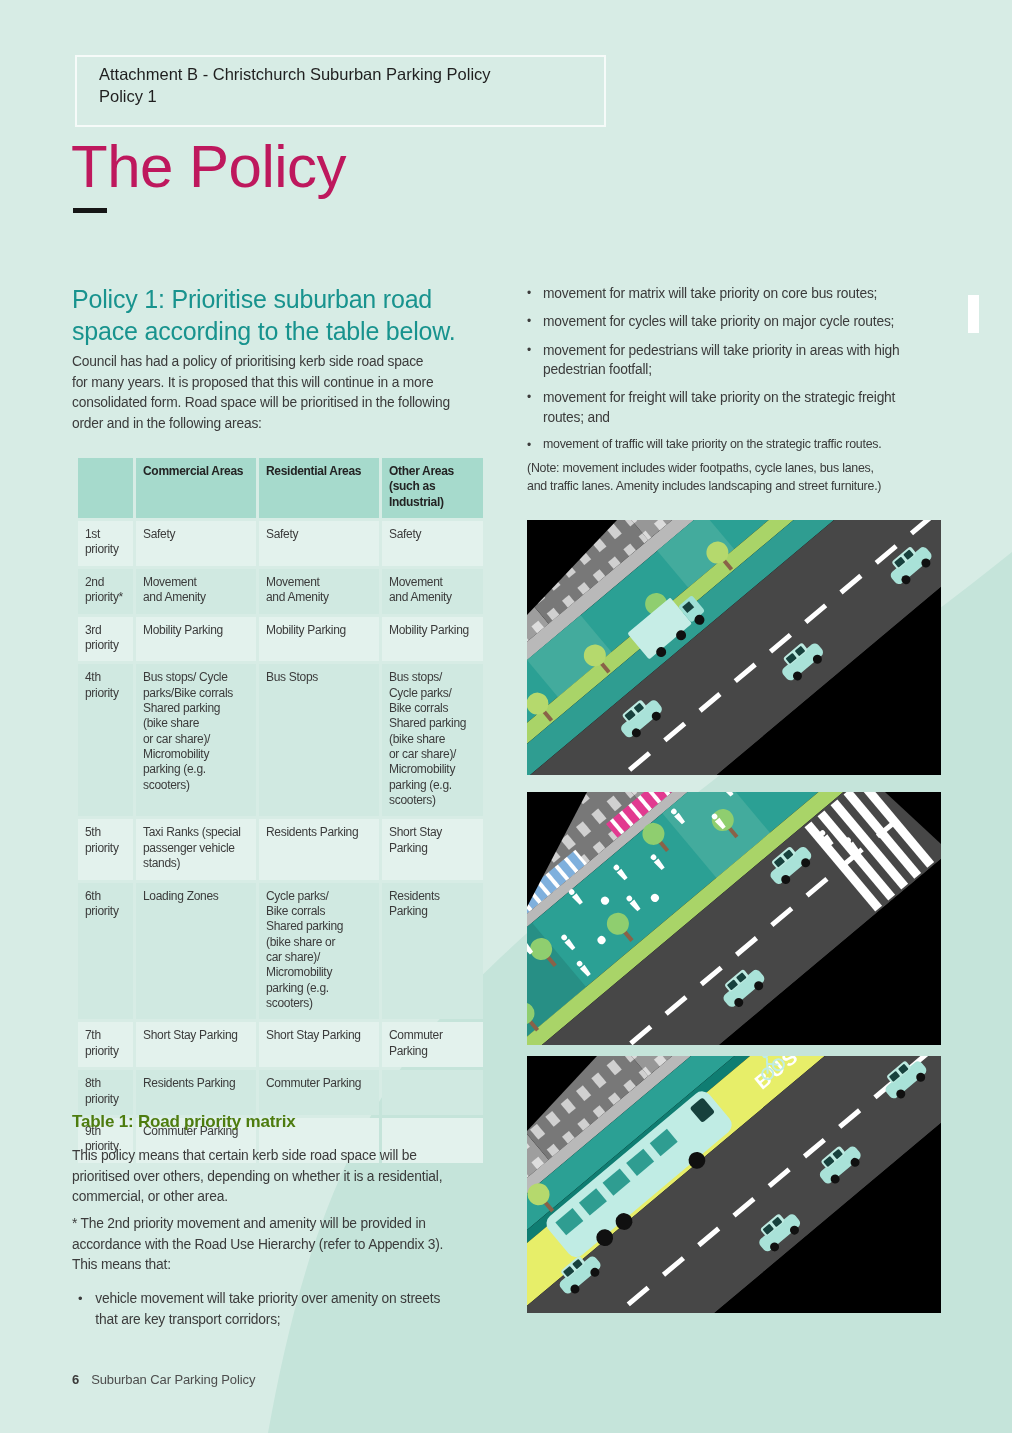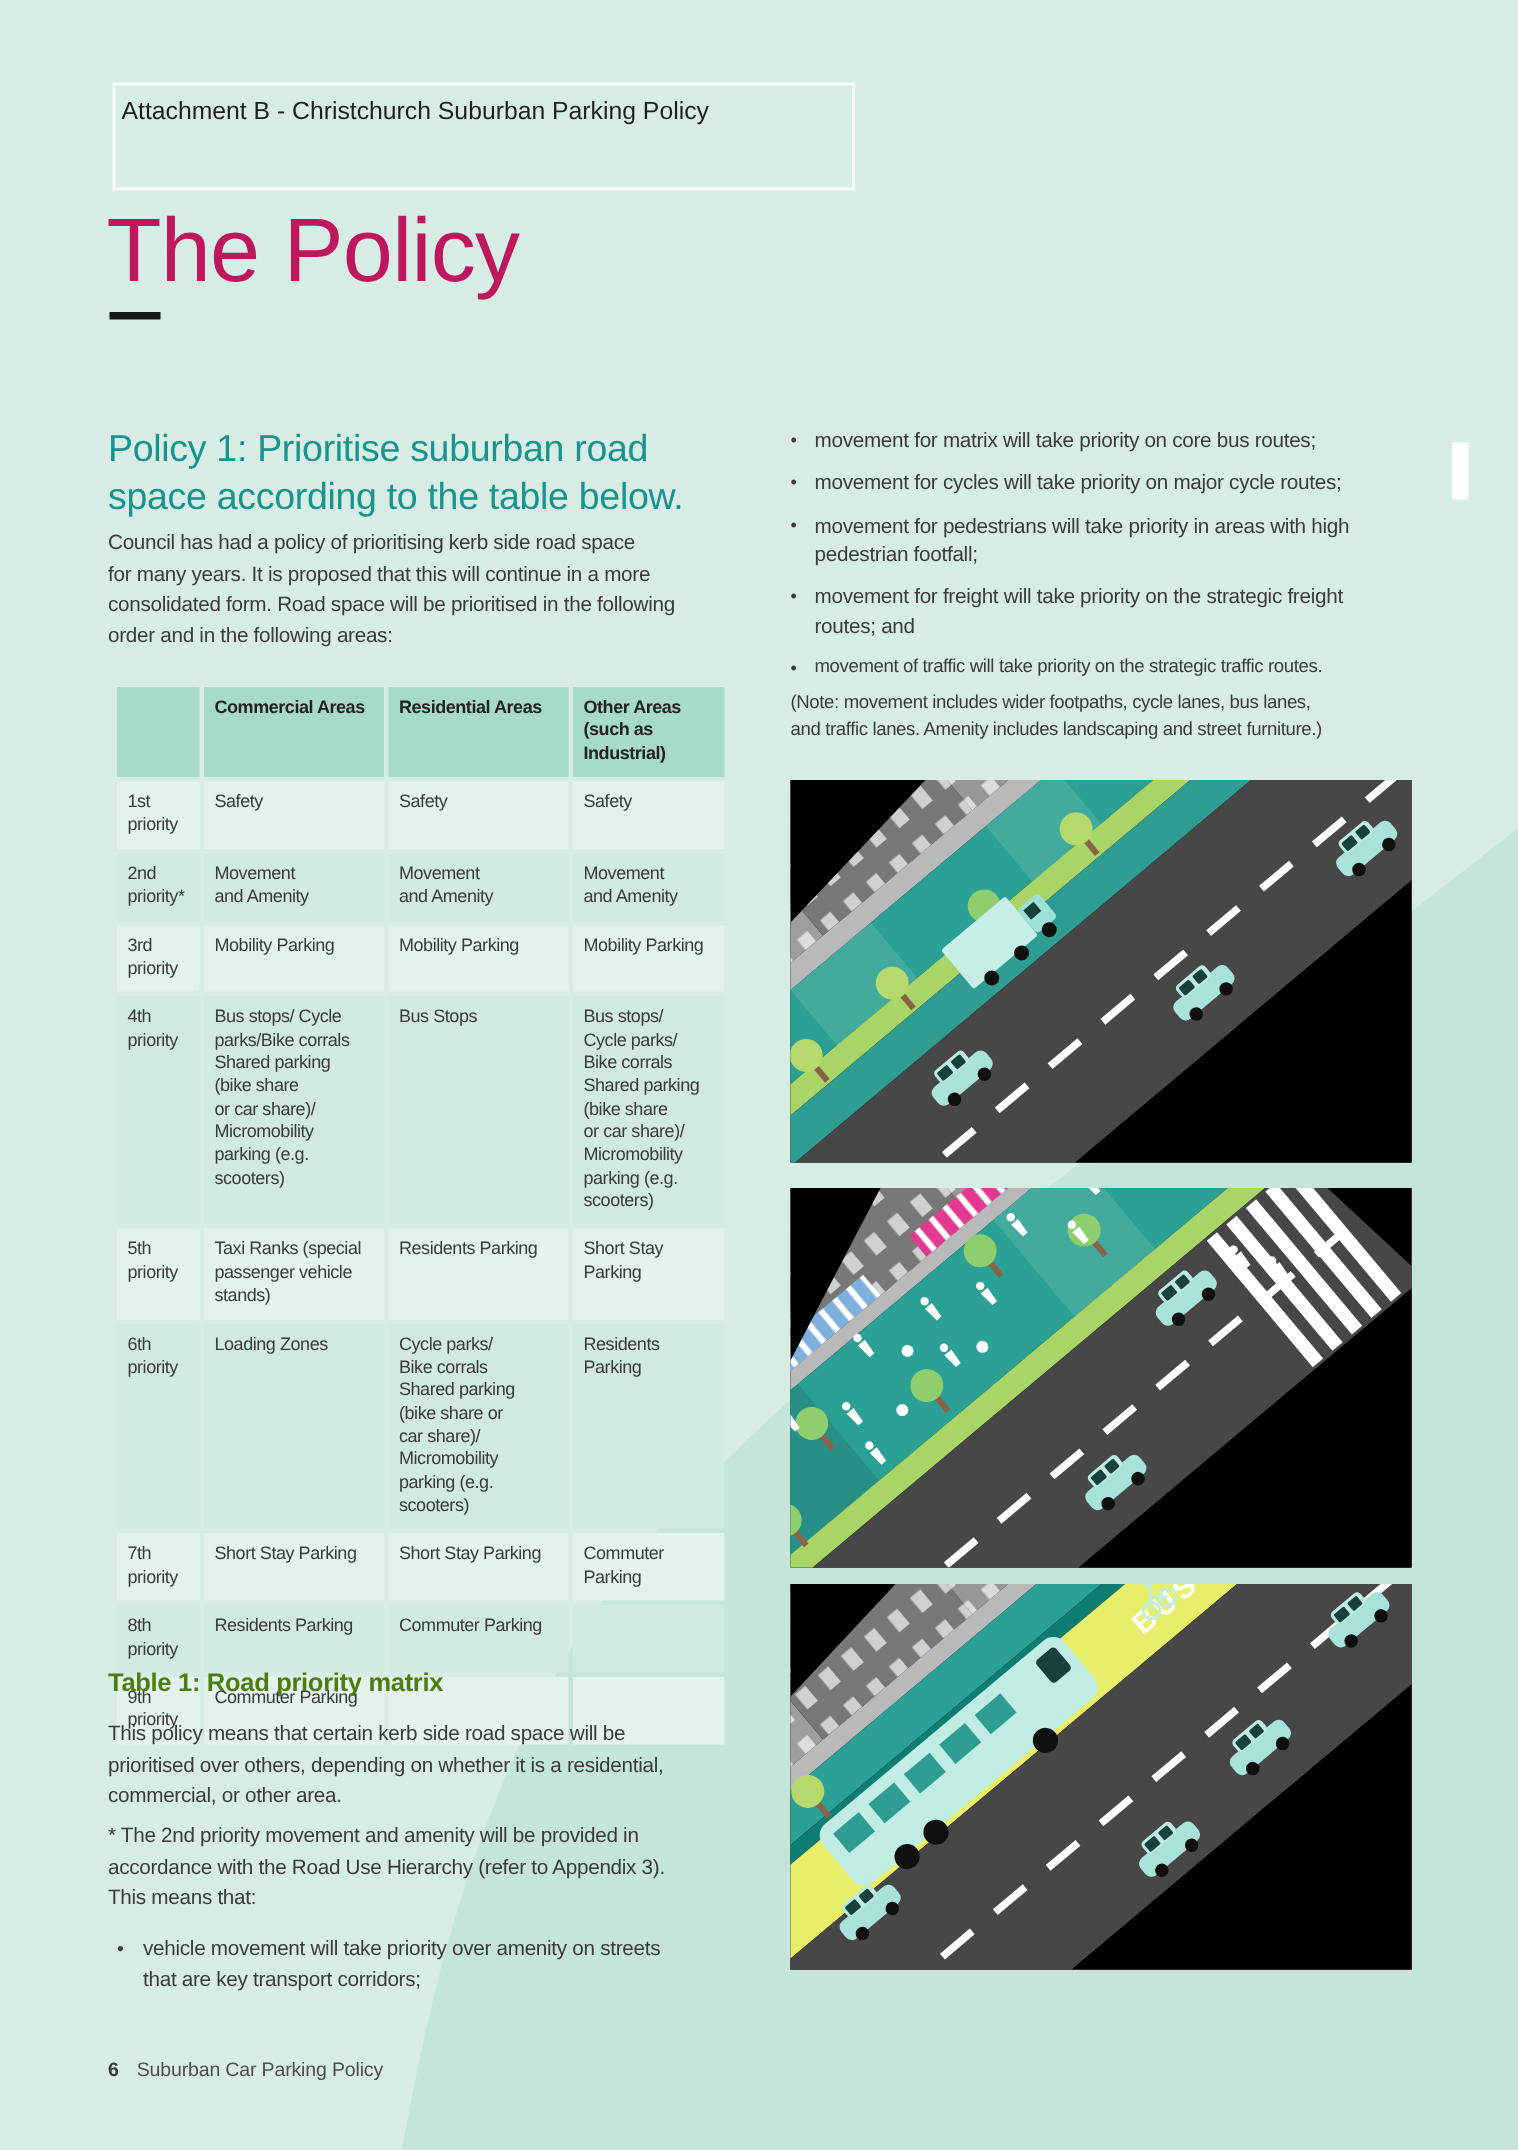--- a/index.html
+++ b/index.html
@@ -11,21 +11,21 @@
   }
   .abs{position:absolute;}
   .preline{white-space:pre-line;}
 
   
   #bg-curve{left:0;top:0;width:1012px;height:1433px;pointer-events:none;}
 
   
   .attach-box{
     left:75px;top:55px;width:483px;height:54px;
-    border:2px solid #f6fbf9;padding:7px 4px;
+    border:2px solid #f6fbf9;padding:7px 22px;
     font-size:16.5px;line-height:1.32;color:#1f1f1f;
   }
 
   
   .page-title{left:71px;top:132px;font-size:60px;font-weight:400;color:#be185d;letter-spacing:-0.5px;}
   .title-dash{left:73px;top:208px;width:34px;height:5px;background:#161616;}
 
   
   .policy-heading{left:72px;top:283px;width:440px;font-size:25px;line-height:1.28;color:#18938e;letter-spacing:-0.2px;}
   .policy-heading b{font-weight:400;}
@@ -68,20 +68,21 @@
 </style>
 </head>
 <body>
 
 <svg id="bg-curve" class="abs" width="1012" height="1433" viewBox="0 0 1012 1433">
   <path d="M 1012 552 C 840 690 560 880 430 1030 C 330 1150 292 1300 268 1433 L 1012 1433 Z" fill="#c5e4da"></path>
 </svg>
 
 <div class="abs attach-box">
   <div>Attachment B - Christchurch Suburban Parking Policy</div>
+  <div>Policy 1</div>
 </div>
 
 <div class="abs page-title">The Policy</div>
 <div class="abs title-dash"></div>
 
 <div class="abs policy-heading preline"><b>Policy 1:</b><span> Prioritise suburban road
 space according to the table below.</span></div>
 
 <div class="abs intro body-text preline">Council has had a policy of prioritising kerb side road space
 for many years. It is proposed that this will continue in a more

